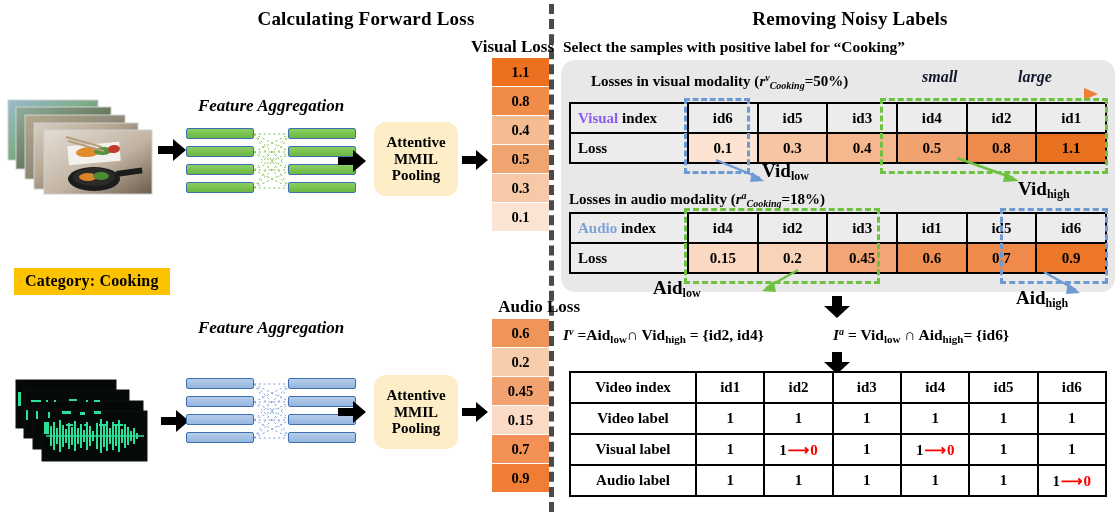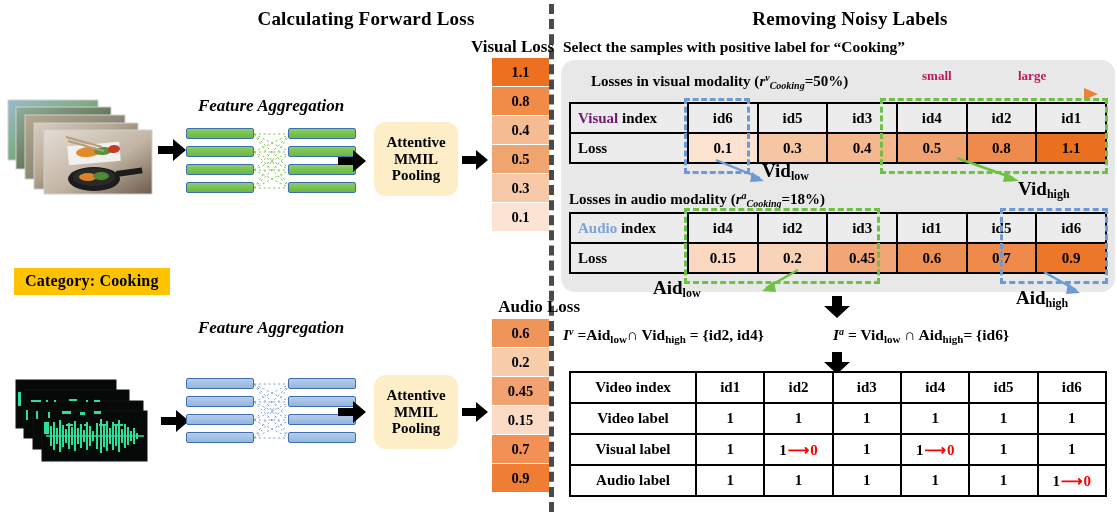--- a/index.html
+++ b/index.html
@@ -96,24 +96,24 @@
     font-size:15px;
     color:#000;
     background:#ececec;
     padding:0;
   }
   table.losstab td.rowhead {
     text-align:left;
     padding-left:7px;
     width:118px;
   }
-  .green-txt { color:#701a75; }
+  .green-txt { color:#8b5cf6; }
   .blue-txt  { color:#7fa3d8;margin-top:28px; }
 
-  .smalllarge { position:absolute; font-weight:bold; font-size:13px; color:#be185d;}
+  .smalllarge { position:absolute; font-weight:bold; font-size:16px; color:#0f172a;font-style:italic;}
 
   .dashbox { position:absolute; pointer-events:none; }
   .dash-green { border:3px dashed #6fc241; }
   .dash-blue  { border:3px dashed #6e9ad4; }
 
   .tagtxt { position:absolute; font-weight:bold; font-size:19px; color:#000; }
   .tagtxt .s { font-size:12px; vertical-align:-3px; }
 
   .formula { position:absolute; font-weight:bold; font-size:15.5px; color:#000; white-space:nowrap; }
   .formula .it { font-style:italic; }

